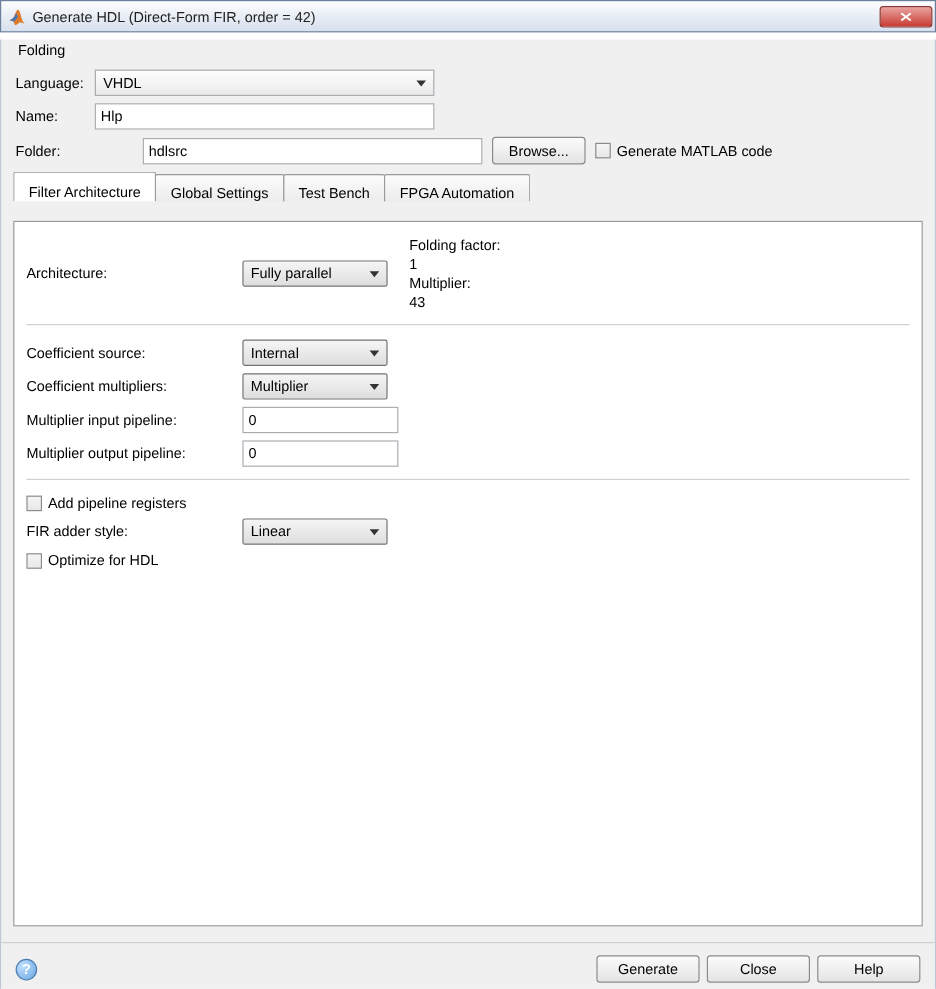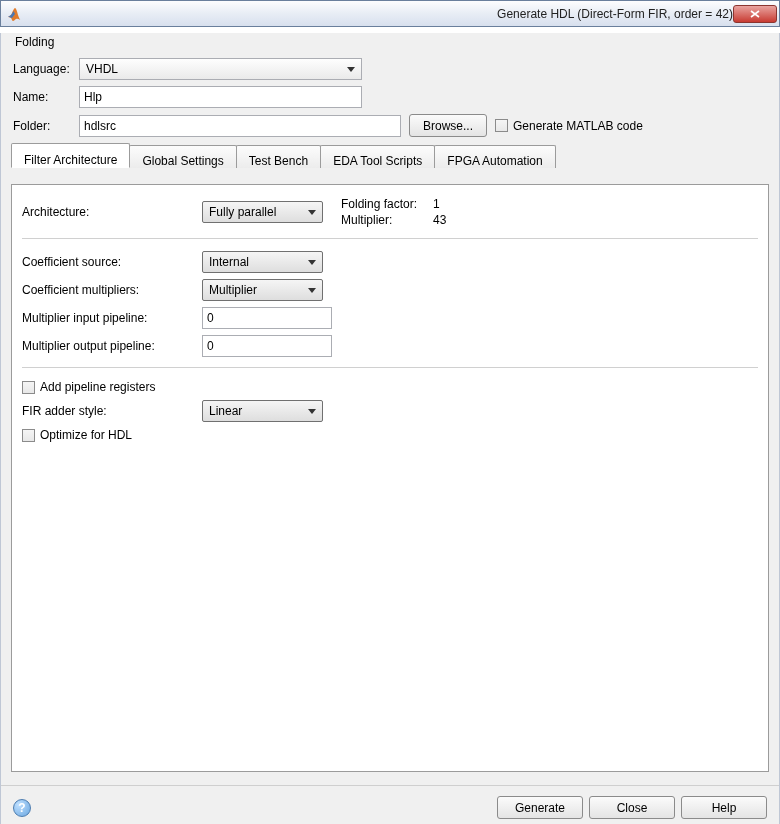--- a/index.html
+++ b/index.html
@@ -1,20 +1,20 @@
 <!DOCTYPE html>
 <html><head>
 <meta charset="utf-8">
 <style>
   * { box-sizing: border-box; margin: 0; padding: 0; }
   body { font-family: "Segoe UI", Tahoma, sans-serif; font-size: 12px; background: #fff; width: 780px; height: 824px; overflow: hidden; }
   
   .titlebar { height: 27px; background: linear-gradient(to bottom, #fdfdfe, #e8edf5 50%, #d8e0ee); border: 1px solid #6a7f9c; display: flex; align-items: center; padding: 0 2px 0 6px; }
   .titlebar .icon { width: 16px; height: 16px; margin-right: 4px; }
-  .titlebar .title { flex: 1; color: #222; text-align: right; }
+  .titlebar .title { flex: 1; color: #222; }
   .close-btn { width: 44px; height: 18px; background: linear-gradient(to bottom, #e9a4a0, #c83b32); border: 1px solid #8b3530; border-radius: 3px; display: flex; align-items: center; justify-content: center; color: #fff; font-weight: bold; font-size: 10px; }
   
   .window-body { border: 1px solid #bfc7d5; border-top: none; height: 797px; background: #f0f0f0; padding: 0; position: relative; }
   
   .target-group { margin: 6px 10px 8px 10px; }
   .form-row { display: flex; align-items: center; margin: 3px 0 6px 2px; }
   .form-row label { width: 66px; }
   
   .text-input { height: 22px; border: 1px solid #abadb3; background: #fff; padding: 0 4px; font-size: 12px; font-family: inherit; }
   .select { height: 22px; border: 1px solid #abadb3; background: linear-gradient(to bottom, #fefefe, #eaeaea); padding: 0 20px 0 6px; font-size: 12px; font-family: inherit; position: relative; display: inline-flex; align-items: center; }
@@ -34,21 +34,21 @@
   
   .panel-row { display: flex; align-items: center; margin: 3px 0 6px 0; }
   .panel-row .lbl { width: 180px; }
   
   .hr { height: 1px; background: #d0d0d0; margin: 10px 0 12px 0; }
   
   .select2 { height: 22px; width: 121px; border: 1px solid #707070; background: linear-gradient(to bottom, #f5f5f5, #dedede); padding: 0 20px 0 6px; font-size: 12px; font-family: inherit; position: relative; display: inline-flex; align-items: center; border-radius: 2px; }
   .select2::after { content: ""; position: absolute; right: 6px; top: 8px; border-left: 4px solid transparent; border-right: 4px solid transparent; border-top: 5px solid #333; }
   
   .info-block { margin-left: 18px; line-height: 16px; }
-  .info-block .r { display: flex; }
+  .info-block .r { display: flex; flex-direction: column; }
   .info-block .k { width: 92px; }
   
   .bottom-bar { position: absolute; bottom: 0; left: 0; right: 0; height: 44px; border-top: 1px solid #cfcfcf; display: flex; align-items: center; padding: 0 12px; background: #f0f0f0; }
   .help-icon { width: 18px; height: 18px; border-radius: 9px; background: radial-gradient(circle at 30% 30%, #bfe0ff, #6aa6e0); border: 1px solid #4d7db0; display: flex; align-items: center; justify-content: center; color: #fff; font-weight: bold; font-size: 12px; }
   .bottom-bar .spacer { flex: 1; }
   .bottom-bar .btn { width: 86px; margin-left: 6px; justify-content: center; }
   
   .matlab-icon { width:16px; height:16px; }
 </style>
 </head>
@@ -81,42 +81,39 @@
       </div>
     </div>
 
     <div class="form-row">
       <label>Name:</label>
       <input class="text-input" style="width: 283px;" value="Hlp">
     </div>
 
     <div class="form-row">
       <label>Folder:</label>
-      <input class="text-input" style="width: 322px;" value="hdlsrc">
+      <input class="text-input" style="width: 283px; margin-left: 40px;" value="hdlsrc">
       <button class="btn" style="margin-left: 8px; width: 78px;">Browse...</button>
       <span class="checkbox-wrap" style="margin-left: 8px;">
         <span class="checkbox"></span>
         <span>Generate MATLAB code</span>
       </span>
     </div>
   </div>
 
   <div class="tabs-area">
     <div class="tab-strip">
       <div class="tab active">
           <span>Filter Architecture</span>
         </div>
       <div class="tab">
           <span>Global Settings</span>
         </div>
       <div class="tab">
           <span>Test Bench</span>
-        </div>
-      <div class="tab">
-          <span>EDA Tool Scripts</span>
         </div>
       <div class="tab">
           <span>FPGA Automation</span>
         </div>
     </div>
 
     <div class="tab-panel">
 
       <div class="panel-row">
         <span class="lbl">Architecture:</span>

